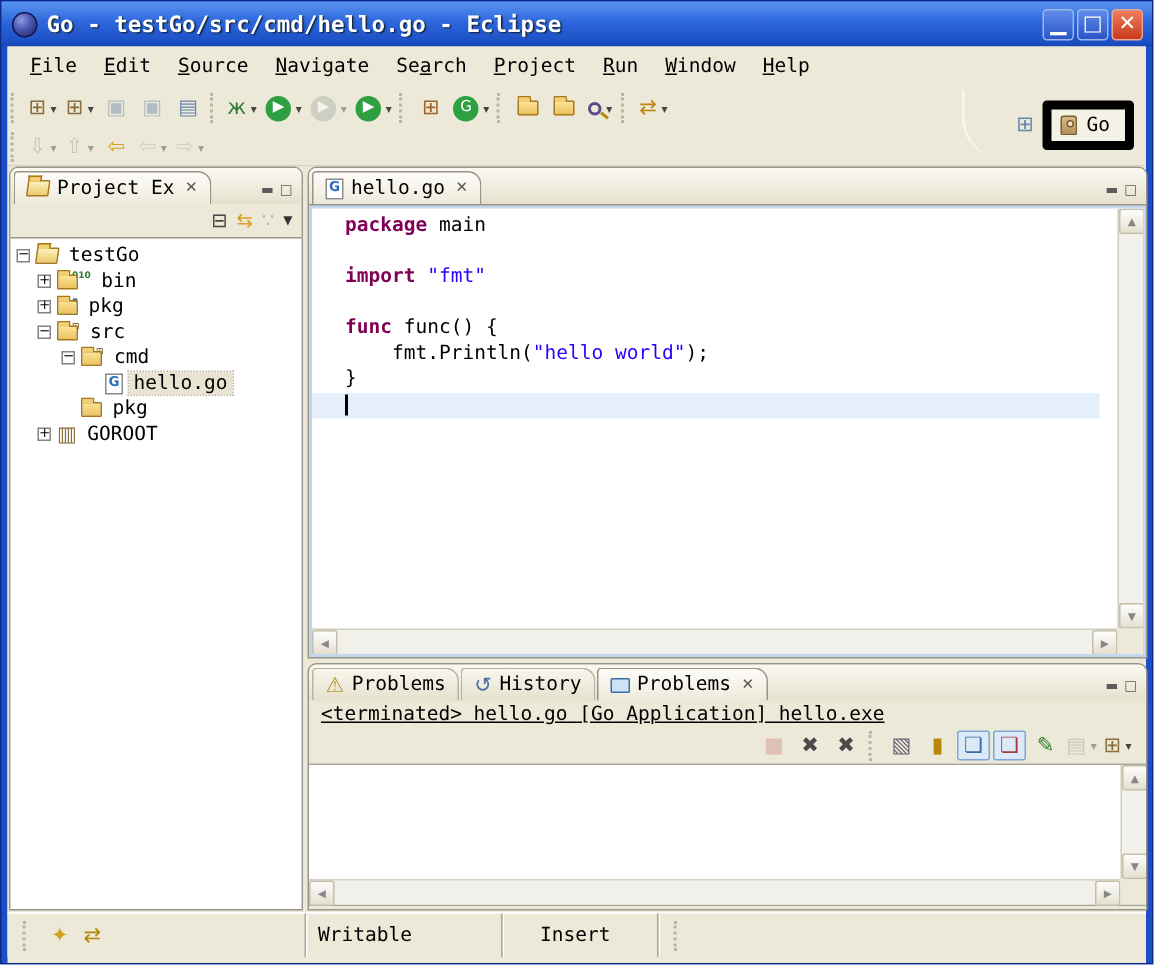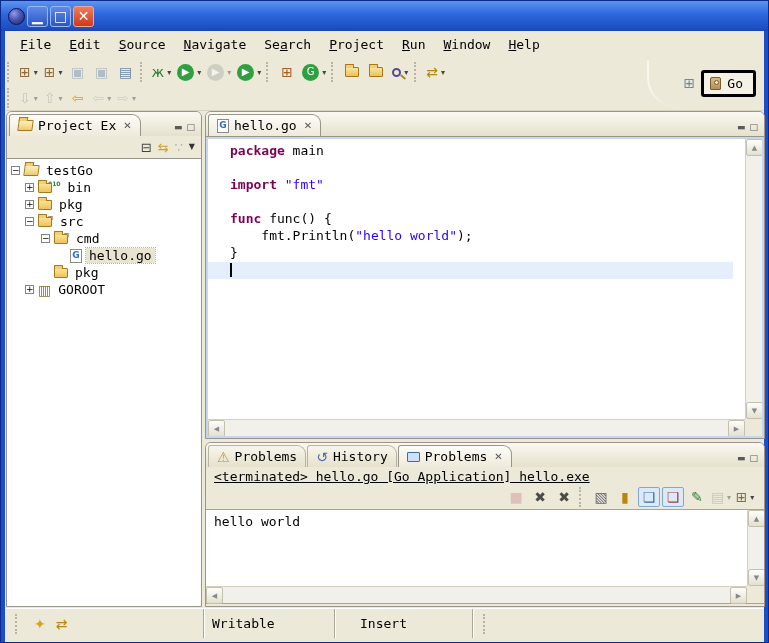--- a/index.html
+++ b/index.html
@@ -33,21 +33,21 @@
   .grip { width:7px; height:20px; margin:0 2px; border-left:2px dotted #b9b5a2; }
   .tbtn { height:24px; min-width:24px; padding:0 2px; display:inline-flex; align-items:center; justify-content:center;
     border:1px solid transparent; border-radius:2px; }
   .ig { font-family:"DejaVu Sans",sans-serif; font-size:14px; line-height:1; display:inline-flex; align-items:center; justify-content:center; }
   .round { width:17px; height:17px; border-radius:50%; font-size:10px; }
   .dd { font-family:"DejaVu Sans",sans-serif; font-size:8px; margin-left:3px; color:#444; }
   .dis { opacity:.45; }
   .persp { position:absolute; right:8px; top:3px; display:flex; align-items:center; }
   .persp-sep { width:28px; height:46px; border-left:2px solid #f8f6ee; border-radius:0 0 0 34px; margin-right:2px; }
   .persp-go { display:flex; align-items:center; gap:6px; padding:3px 10px 3px 6px; background:#f4f1e6;
-    border:3px solid #000000; border-radius:3px;text-align:right; }
+    border:6px solid #000000; border-radius:3px;text-align:right; }
 
   
   .shape-folder { width:14px; height:10px; background:linear-gradient(#fbe396,#ecc25e); border:1px solid #a8781c;
     border-radius:1px; position:relative; display:inline-block; }
   .shape-folder::before { content:""; position:absolute; left:-1px; top:-4px; width:7px; height:3px;
     background:#f2cf74; border:1px solid #a8781c; border-bottom:none; border-radius:1px 1px 0 0; }
   .shape-folder-open { width:15px; height:11px; background:linear-gradient(#fdf0c0,#eccb6e); border:1px solid #a8781c;
     border-radius:1px; position:relative; display:inline-block; transform:skewX(-8deg); }
   .shape-folder-open::before { content:""; position:absolute; left:-1px; top:-4px; width:7px; height:3px;
     background:#f2cf74; border:1px solid #a8781c; border-bottom:none; }
@@ -114,30 +114,31 @@
   .cbtn { width:22px; height:20px; display:inline-flex; align-items:center; justify-content:center; border:1px solid transparent; border-radius:2px;}
   .cbtn.toggled { border-color:#7da7d9; background:#dce9f7; }
   .cons-wrap { position:relative; height:calc(100% - 68px); border:1px solid #a8a494; border-left:none; border-right:none; background:#fff; }
   .cons-out { padding:4px 8px; }
 
   
   .statusbar { height:30px; background:#ece9d8; border-top:1px solid #fff; box-shadow:0 -1px 0 #aca899; display:flex; align-items:stretch; }
   .sb-sec { display:flex; align-items:center; padding:0 8px; border-right:1px solid #aca899; box-shadow:1px 0 0 #fff; }
   .sb-icons { width:199px; gap:10px; }
   .sb-writable { width:131px; }
-  .sb-insert { width:138px;padding-left:25px; }
+  .sb-insert { width:104px;padding-left:25px; }
   .sb-grip { border-right:none; box-shadow:none; }
 </style>
 </head>
 <body>
 
 <div class="win">
 
   <div class="titlebar">
     <span class="ig shape-eclipse"></span>
+    <span class="title-text">Go - testGo/src/cmd/hello.go - Eclipse</span>
     <span class="tb-btn">
         <span class="ig" style="color: rgb(255, 255, 255);">▁</span>
       </span>
     <span class="tb-btn">
         <span class="ig" style="color: rgb(255, 255, 255);">□</span>
       </span>
     <span class="tb-btn close">
         <span class="ig" style="color: rgb(255, 255, 255);">✕</span>
       </span>
   </div>
@@ -407,21 +408,20 @@
           <span class="cbtn dis">
               <span class="ig" style="color: rgb(160, 160, 160);">▤</span>
               <span class="dd" style="color: rgb(68, 68, 68);">▾</span>
             </span>
           <span class="cbtn">
               <span class="ig" style="color: rgb(138, 109, 59);">⊞</span>
               <span class="dd" style="color: rgb(68, 68, 68);">▾</span>
             </span>
         </div>
         <div class="cons-wrap">
-          <div class="cons-out">hello world</div>
           <div class="vscroll">
             <span class="sbtn" style="color: rgb(136, 136, 136);">▲</span>
             <span class="sbtn" style="color: rgb(136, 136, 136);">▼</span>
           </div>
           <div class="hscroll">
             <span class="sbtn" style="color: rgb(136, 136, 136);">◀</span>
             <span class="sbtn" style="color: rgb(136, 136, 136);">▶</span>
           </div>
           <div class="corner"></div>
         </div>

